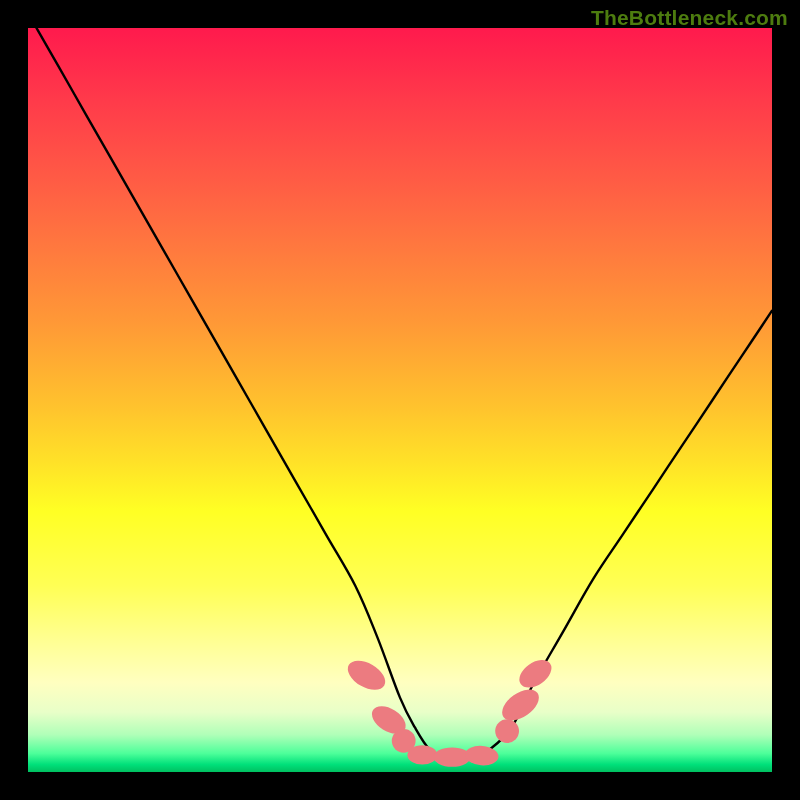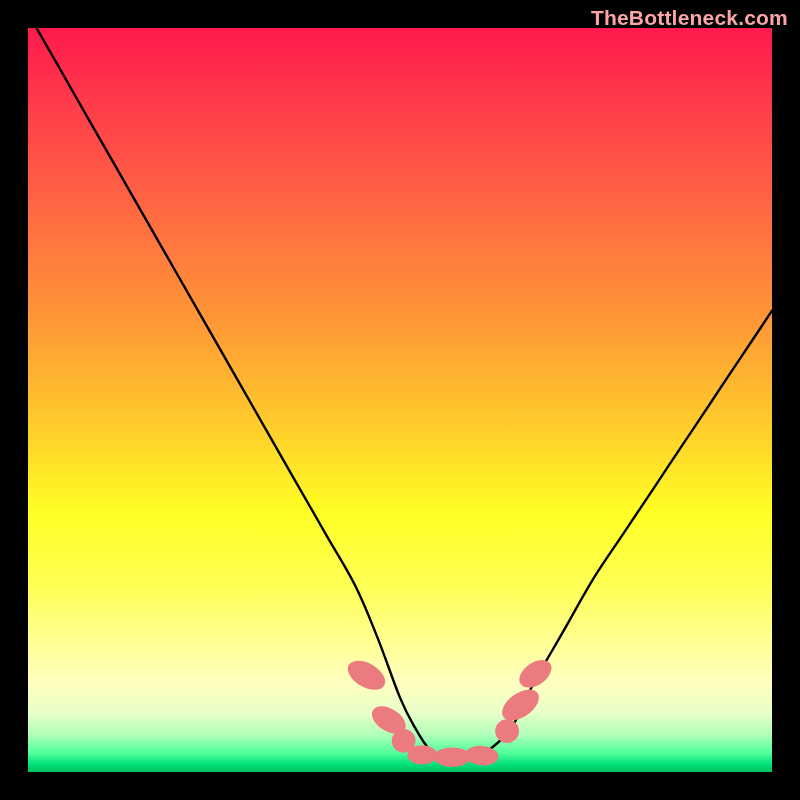--- a/index.html
+++ b/index.html
@@ -47,21 +47,21 @@
       #b0ffb8 95%,
       #4dff9a 97.5%,
       #00e07a 99%,
       #00c060 100%
     );
   }
   .watermark {
     position: absolute;
     top: 6px;
     right: 12px;
-    color: #fca5a5;
+    color: #4d7c0f;
     font-size: 21px;
     font-weight: 600;
     letter-spacing: 0.2px;
     user-select: none;
   }
   svg.curve {
     position: absolute;
     left: 0;
     top: 0;
     width: 100%;

